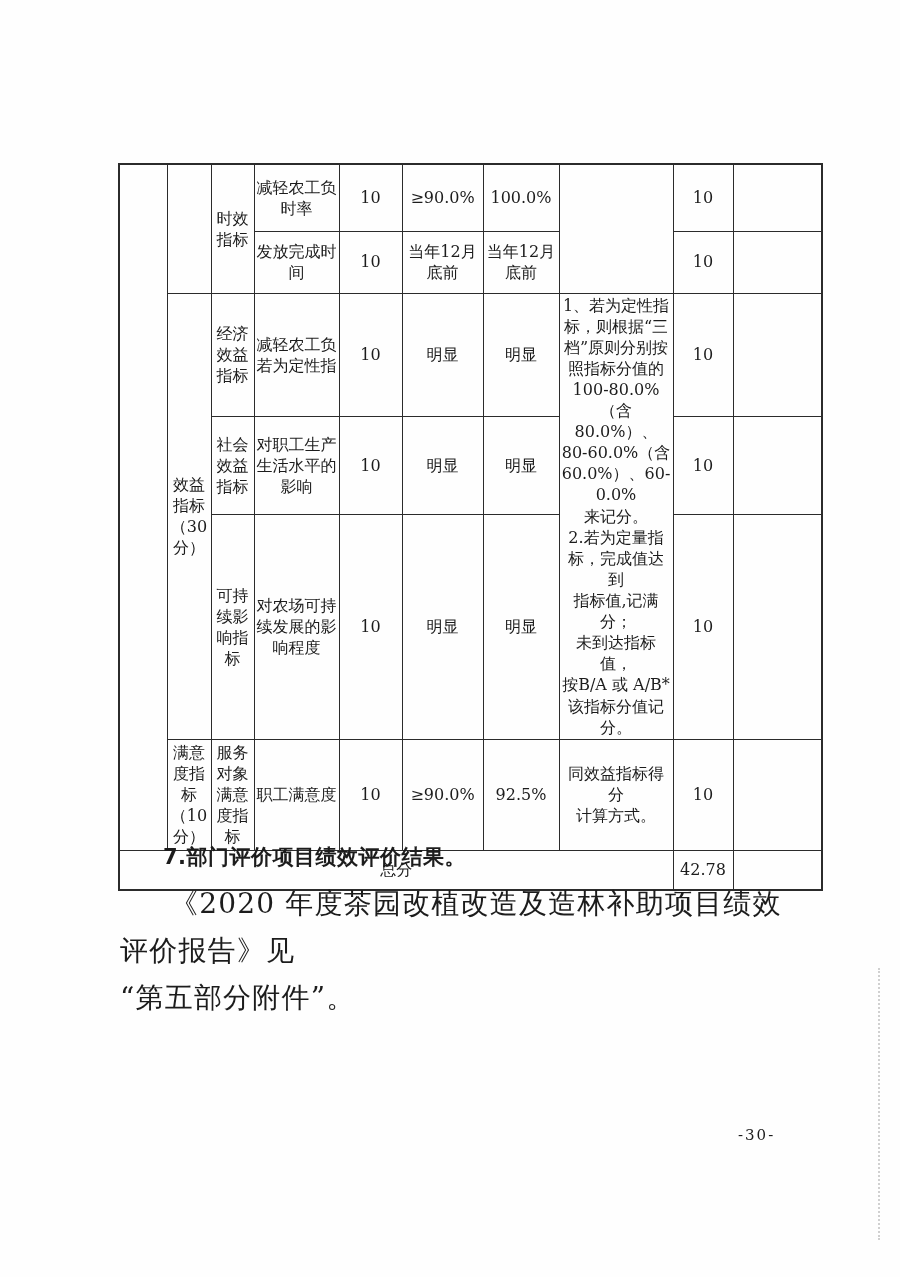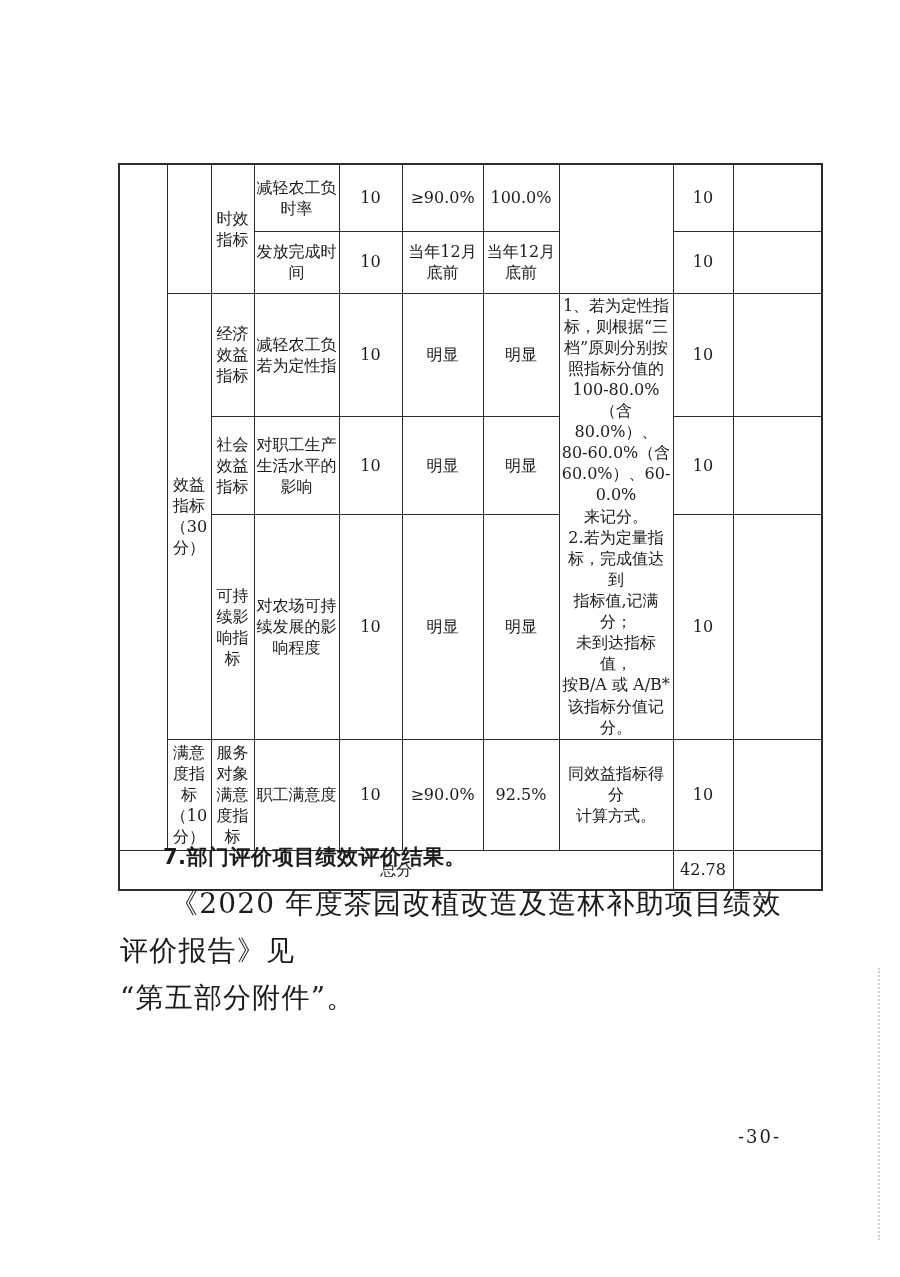--- a/index.html
+++ b/index.html
@@ -40,21 +40,21 @@
     font-weight:bold;font-size:21px;letter-spacing:0.5px;
     white-space:nowrap;
   }
   .para{
     position:absolute;left:120px;top:880px;width:690px;
     font-size:28px;line-height:47px;letter-spacing:1.2px;
     text-indent:50px;white-space:pre-line;
   }
   .pageno{
     position:absolute;left:738px;top:1126px;
-    font-size:18px;letter-spacing:2px;
+    font-size:15px;letter-spacing:2px;
   }
   .artifact{
     position:absolute;left:878px;top:968px;height:272px;width:0;
     border-left:2px dotted #c9c9c9;opacity:.85;
   }
 </style>
 </head>
 <body>
 
 <div class="page">

